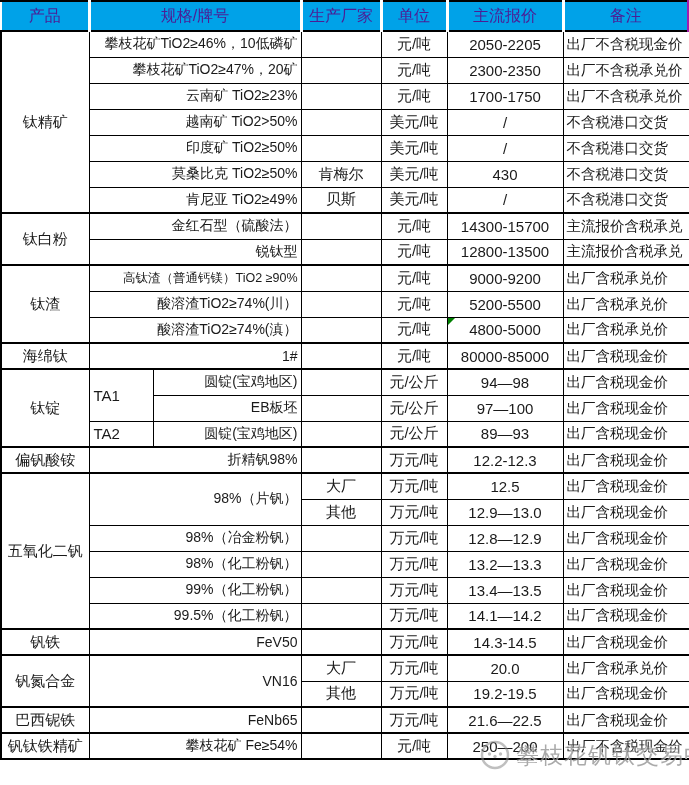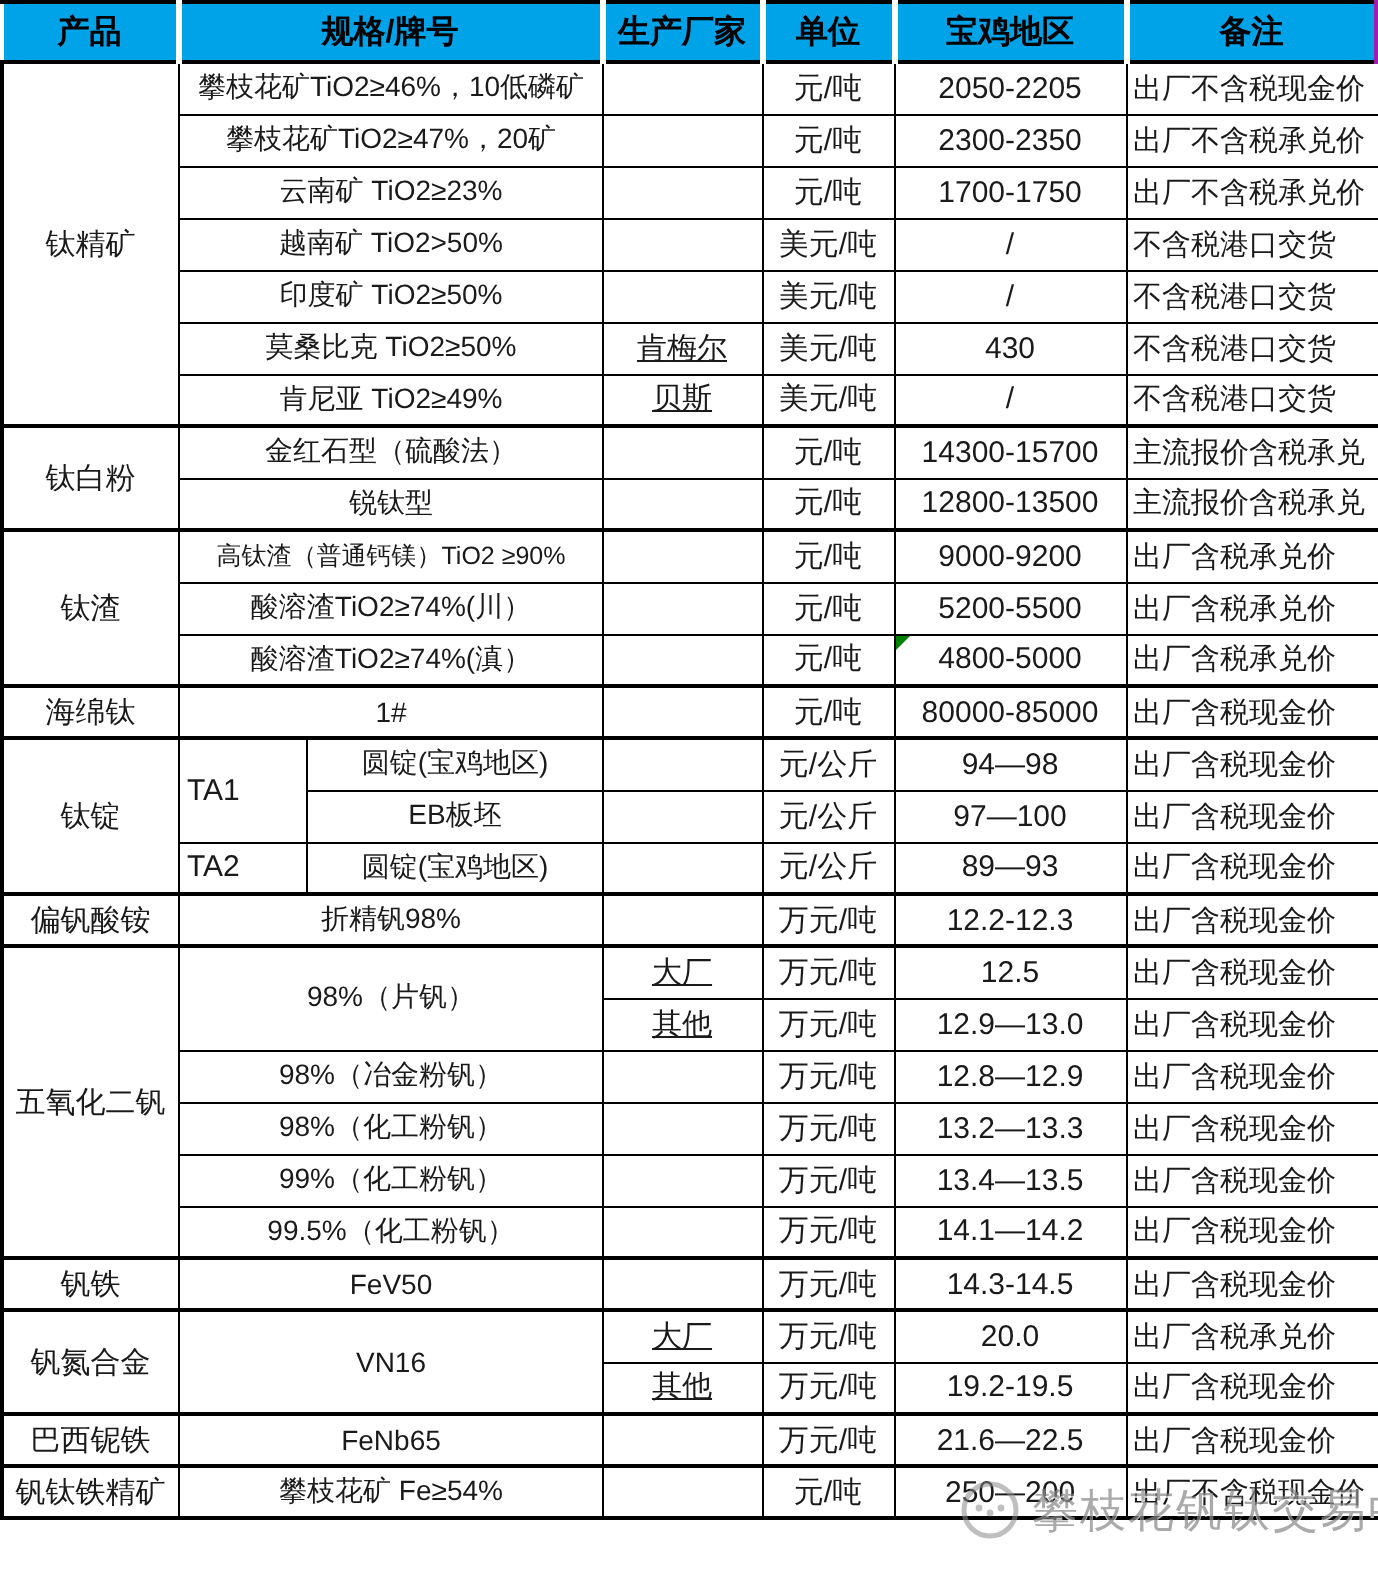--- a/index.html
+++ b/index.html
@@ -11,23 +11,23 @@
     table-layout: fixed;
     width: 689px;
     border: 2px solid #000;
     color: #1a1a1a;
   }
 
   
   thead tr { height: 30px; }
   thead th {
     background: #00A2E8;
-    color: #000000;
+    color: #4c1d95;
     font-size: 16px;
-    font-weight: bold;
+    font-weight: normal;
     text-align: center;
     vertical-align: middle;
     border-left: 3px solid #fff;
     border-top: 2px solid #000;
     border-bottom: 2px solid #000;
   }
   thead th:first-child { border-left: 2px solid #fff; }
   thead th:last-child  { border-right: 6px solid #a21caf; }
 
   
@@ -36,24 +36,24 @@
     border: 1px solid #000;
     font-size: 15px;
     vertical-align: middle;
     padding: 0 3px;
     overflow: hidden;
     white-space: nowrap;
   }
   tr.gtop td { border-top: 2px solid #000; }
 
   td.product { text-align: center; }
-  td.spec    { text-align: center; font-size: 14px; padding-left: 4px; }
+  td.spec    { text-align: right; font-size: 14px; padding-left: 4px; }
   td.spec.small { font-size: 12.5px; margin-left: 41px; }
   td.ta      { text-align: left; font-size: 15px; padding-left: 4px; }
-  td.mfr     { text-align: center; text-decoration: underline; }
+  td.mfr     { text-align: center; }
   td.unit    { text-align: center; }
   td.price   { text-align: center; position: relative; }
   td.note    { text-align: left; padding-left: 3px; font-size: 14.5px; margin-top: 30px; }
 
   
   .flag {
     position: absolute;
     top: 0; left: 0;
     width: 0; height: 0;
     border-top: 7px solid #008000;
@@ -92,21 +92,21 @@
         <col style="width:66px">
         <col style="width:116px">
         <col style="width:127px">
     </colgroup>
     <thead>
       <tr>
         <th>产品</th>
         <th colspan="2">规格/牌号</th>
         <th>生产厂家</th>
         <th>单位</th>
-        <th>宝鸡地区</th>
+        <th>主流报价</th>
         <th>备注</th>
       </tr>
     </thead>
     <tbody>
 
       <tr class="gtop">
         <td class="product" rowspan="7">钛精矿</td>
         <td class="spec" colspan="2">攀枝花矿TiO2≥46%，10低磷矿</td>
         <td class="mfr"></td>
         <td class="unit">元/吨</td>

